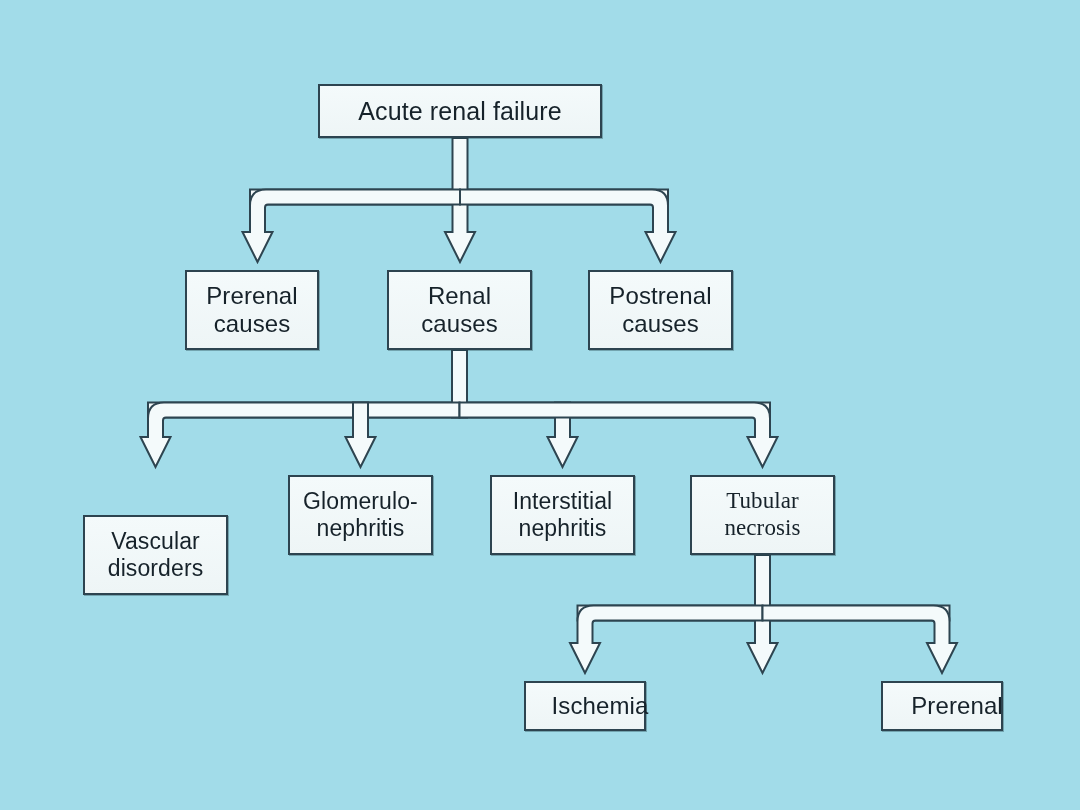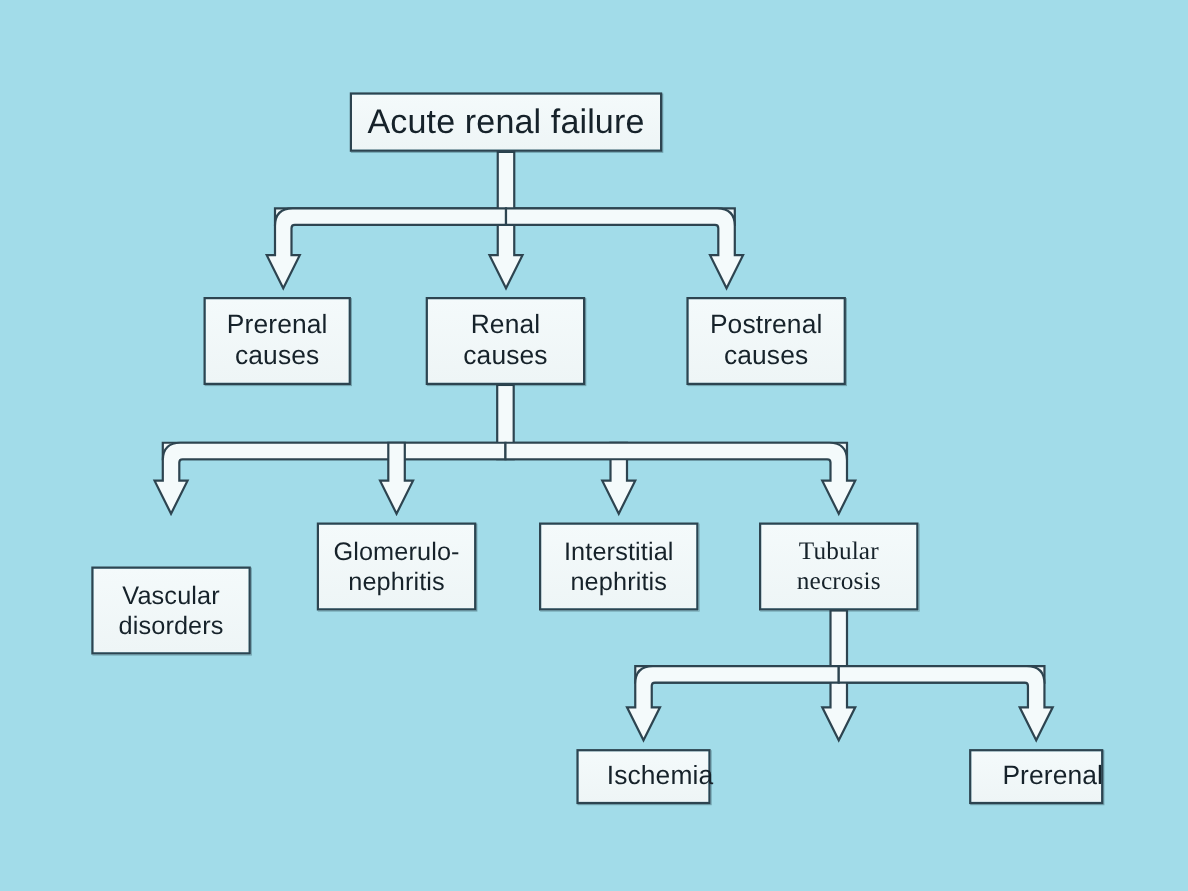--- a/index.html
+++ b/index.html
@@ -37,21 +37,21 @@
     align-items: center;
     justify-content: center;
     text-align: center;
     color: #16222a;
     line-height: 1.16;
     letter-spacing: 0.1px;
     white-space: pre-line;
     box-shadow: 1px 1px 0 rgba(30,60,70,0.35);
     z-index: 2;
   }
-  .node-lvl0 { font-size: 31px; justify-content: center; }
+  .node-lvl0 { font-size: 25px; justify-content: center; }
   .node-lvl1 { font-size: 24px; }
   .node-lvl2 { font-size: 23px; }
   .node-lvl3 { font-size: 24px; padding-left: 30px; }
 </style>
 </head>
 <body style="background: rgb(162, 220, 233);">
 
 <div id="diagram-root" style="background: rgb(162, 220, 233);">
   <svg id="connector-layer" viewBox="0 0 1080 810" width="1080" height="810" aria-hidden="true">
       <path d="M 250 189.5 L 668 189.5 L 668 204.5 L 250 204.5 Z" fill="#f4fafb" stroke="#2d4450" stroke-width="2" stroke-linejoin="miter"></path>
@@ -67,21 +67,21 @@
       <path d="M 577.5 605.5 L 949.5 605.5 L 949.5 620.5 L 577.5 620.5 Z" fill="#f4fafb" stroke="#2d4450" stroke-width="2" stroke-linejoin="miter"></path>
       <path d="M 755 555 L 755 643 L 747.5 643 L 762.5 673 L 777.5 643 L 770 643 L 770 555 Z" fill="#f4fafb" stroke="#2d4450" stroke-width="2" stroke-linejoin="miter"></path>
       <path d="M 762.5 605.5 L 593.5 605.5 Q 577.5 605.5 577.5 621.5 L 577.5 643 L 570 643 L 585 673 L 600 643 L 592.5 643 L 592.5 623.5 Q 592.5 620.5 595.5 620.5 L 762.5 620.5 Z" fill="#f4fafb" stroke="#2d4450" stroke-width="2" stroke-linejoin="miter"></path>
       <path d="M 762.5 605.5 L 933.5 605.5 Q 949.5 605.5 949.5 621.5 L 949.5 643 L 957 643 L 942 673 L 927 643 L 934.5 643 L 934.5 623.5 Q 934.5 620.5 931.5 620.5 L 762.5 620.5 Z" fill="#f4fafb" stroke="#2d4450" stroke-width="2" stroke-linejoin="miter"></path>
     </svg>
 <div class="node node-lvl0" style="left: 318px; top: 84px; width: 284px; height: 54px; background: linear-gradient(rgb(244, 250, 251) 0%, rgb(238, 245, 246) 100%); border-color: rgb(45, 68, 80);"><span>Acute renal failure</span></div>
     <div class="node node-lvl1" style="left: 185px; top: 270px; width: 134px; height: 80px; background: linear-gradient(rgb(244, 250, 251) 0%, rgb(238, 245, 246) 100%); border-color: rgb(45, 68, 80);"><span>Prerenal
 causes</span></div>
     <div class="node node-lvl1" style="left: 387px; top: 270px; width: 145px; height: 80px; background: linear-gradient(rgb(244, 250, 251) 0%, rgb(238, 245, 246) 100%); border-color: rgb(45, 68, 80);"><span>Renal
 causes</span></div>
-    <div class="node node-lvl1" style="left: 588px; top: 270px; width: 145px; height: 80px; background: linear-gradient(rgb(244, 250, 251) 0%, rgb(238, 245, 246) 100%); border-color: rgb(45, 68, 80); margin-left: 36px;"><span>Postrenal
+    <div class="node node-lvl1" style="left: 588px; top: 270px; width: 145px; height: 80px; background: linear-gradient(rgb(244, 250, 251) 0%, rgb(238, 245, 246) 100%); border-color: rgb(45, 68, 80);"><span>Postrenal
 causes</span></div>
     <div class="node node-lvl2" style="left: 83px; top: 475px; width: 145px; height: 80px; background: linear-gradient(rgb(244, 250, 251) 0%, rgb(238, 245, 246) 100%); border-color: rgb(45, 68, 80); margin-top: 40px;"><span>Vascular
 disorders</span></div>
     <div class="node node-lvl2" style="left: 288px; top: 475px; width: 145px; height: 80px; background: linear-gradient(rgb(244, 250, 251) 0%, rgb(238, 245, 246) 100%); border-color: rgb(45, 68, 80);"><span>Glomerulo-
 nephritis</span></div>
     <div class="node node-lvl2" style="left: 490px; top: 475px; width: 145px; height: 80px; background: linear-gradient(rgb(244, 250, 251) 0%, rgb(238, 245, 246) 100%); border-color: rgb(45, 68, 80);"><span>Interstitial
 nephritis</span></div>
     <div class="node node-lvl2" style="left: 690px; top: 475px; width: 145px; height: 80px; background: linear-gradient(rgb(244, 250, 251) 0%, rgb(238, 245, 246) 100%); border-color: rgb(45, 68, 80); font-family: Liberation Serif, serif;"><span>Tubular
 necrosis</span></div>
     <div class="node node-lvl3" style="left: 524px; top: 681px; width: 122px; height: 50px; background: linear-gradient(rgb(244, 250, 251) 0%, rgb(238, 245, 246) 100%); border-color: rgb(45, 68, 80);"><span>Ischemia</span></div>

